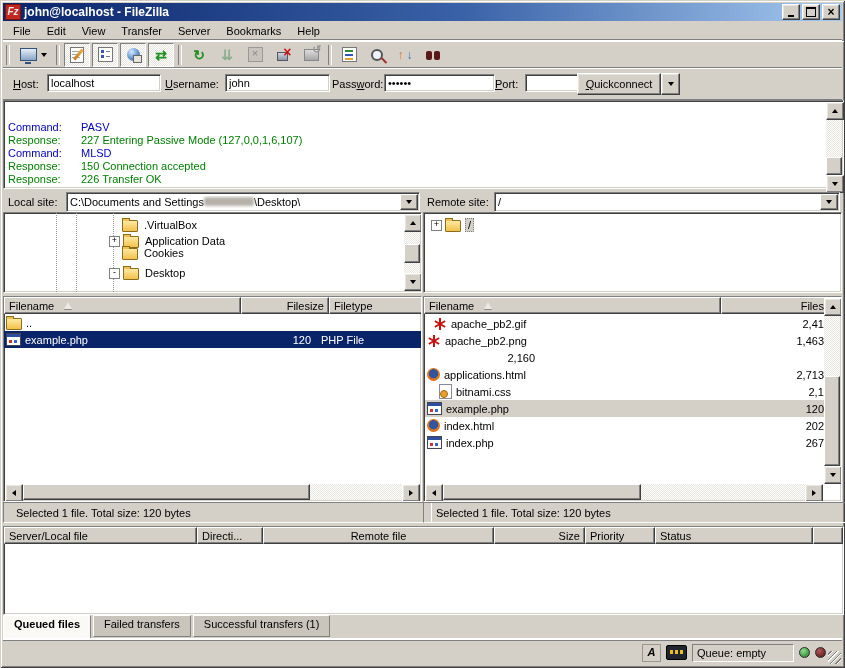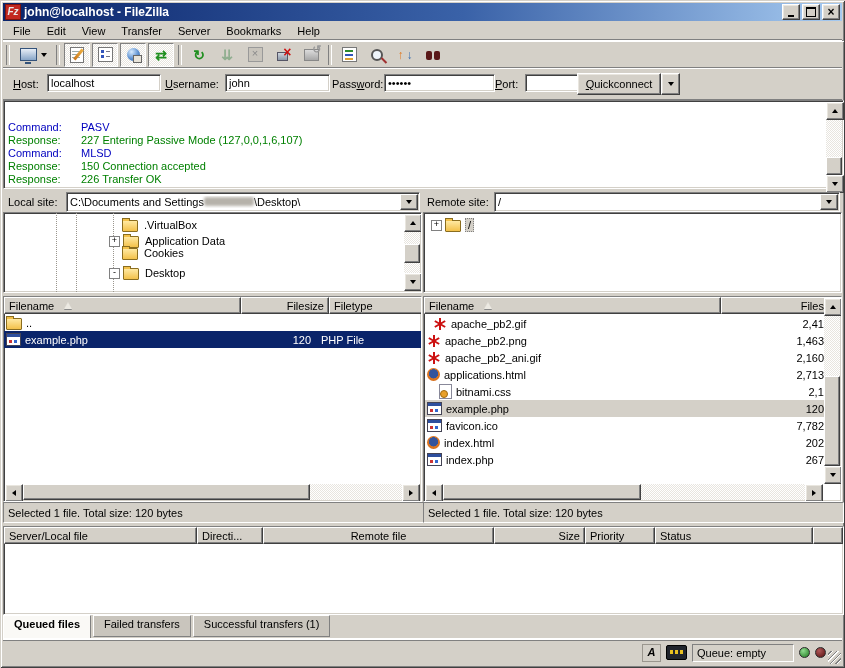--- a/index.html
+++ b/index.html
@@ -138,21 +138,21 @@
   .fi-img::before{transform:rotate(60deg);}
   .fi-img::after{transform:rotate(-60deg);}
   .fi-html{width:13px;height:13px;border-radius:50%;background:radial-gradient(circle at 50% 45%,#34549c 46%,#e07820 50%,#c85f10);}
   .fi-css{width:11px;height:13px;background:#fff;border:1px solid #889;}
   .fi-css::after{content:"";position:absolute;left:0;bottom:0;width:6px;height:6px;border-radius:50%;background:#e8a02a;border:1px solid #a06a10;}
   .fi-php{width:13px;height:11px;background:#fff;border:1px solid #445;}
   .fi-php::before{content:"";position:absolute;left:0;top:0;right:0;height:3px;background:#2e4f9e;}
   .fi-php::after{content:"";position:absolute;left:2px;bottom:2px;width:3px;height:3px;background:#cc3333;box-shadow:5px 0 0 #3366cc;}
   
   .selstatus{position:absolute;top:502px;height:19px;border:1px solid;border-color:#808080 #fff #fff #808080;
-    display:flex;align-items:center;padding-left:4px;}
+    display:flex;align-items:center;padding-left:12px;}
   
   .queuepane{left:3px;top:526px;width:839px;height:87px;background:#fff;border:1px solid;border-color:#808080 #fff #fff #808080;
     box-shadow:inset 1px 1px 0 #404040, inset -1px -1px 0 #d4d0c8;overflow:hidden;}
   
   .tabsrow{position:absolute;left:3px;top:615px;height:21px;display:flex;align-items:flex-start;}
   .tab{height:18px;padding:2px 10px 0;background:#c9c5bd;border:1px solid;border-color:#fff #808080 #808080 #fff;margin-right:2px;}
   .tab.active{background:#faf9f6;font-weight:bold;height:20px;border-color:#fff #808080 #d4d0c8 #fff;}
   
   .statusbar{left:3px;top:640px;width:839px;height:24px;border-top:1px solid #808080;box-shadow:0 -2px 0 #fff;
     display:flex;align-items:center;justify-content:flex-end;gap:5px;padding-right:16px;box-sizing:border-box;}
@@ -416,24 +416,20 @@
         <span class="cell num" style="width:110px;">2,414</span>
       </div>
       <div class="flist-row">
         <span class="cell" style="width:287px;padding-left:2px;">
             <span class="fi fi-img"></span>
             <span class="fname-text">apache_pb2.png</span>
           </span>
         <span class="cell num" style="width:110px;">1,463</span>
       </div>
       <div class="flist-row">
-        <span class="cell" style="width:287px;padding-left:2px;">
-            <span class="fi fi-img"></span>
-            <span class="fname-text">apache_pb2_ani.gif</span>
-          </span>
         <span class="cell num" style="width:110px;">2,160</span>
       </div>
       <div class="flist-row">
         <span class="cell" style="width:287px;padding-left:2px;">
             <span class="fi fi-html"></span>
             <span class="fname-text">applications.html</span>
           </span>
         <span class="cell num" style="width:110px;">2,713</span>
       </div>
       <div class="flist-row">
@@ -442,27 +438,20 @@
             <span class="fname-text">bitnami.css</span>
           </span>
         <span class="cell num" style="width:110px;">2,142</span>
       </div>
       <div class="flist-row sel-inactive">
         <span class="cell" style="width:287px;padding-left:2px;">
             <span class="fi fi-php"></span>
             <span class="fname-text">example.php</span>
           </span>
         <span class="cell num" style="width:110px;">120</span>
-      </div>
-      <div class="flist-row">
-        <span class="cell" style="width:287px;padding-left:2px;">
-            <span class="fi fi-php"></span>
-            <span class="fname-text">favicon.ico</span>
-          </span>
-        <span class="cell num" style="width:110px;">7,782</span>
       </div>
       <div class="flist-row">
         <span class="cell" style="width:287px;padding-left:2px;">
             <span class="fi fi-html"></span>
             <span class="fname-text">index.html</span>
           </span>
         <span class="cell num" style="width:110px;">202</span>
       </div>
       <div class="flist-row">
         <span class="cell" style="width:287px;padding-left:2px;">

